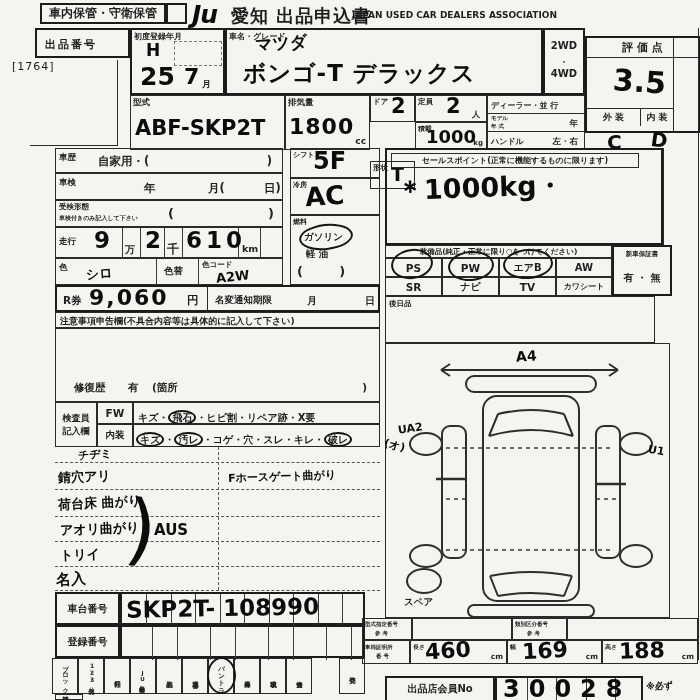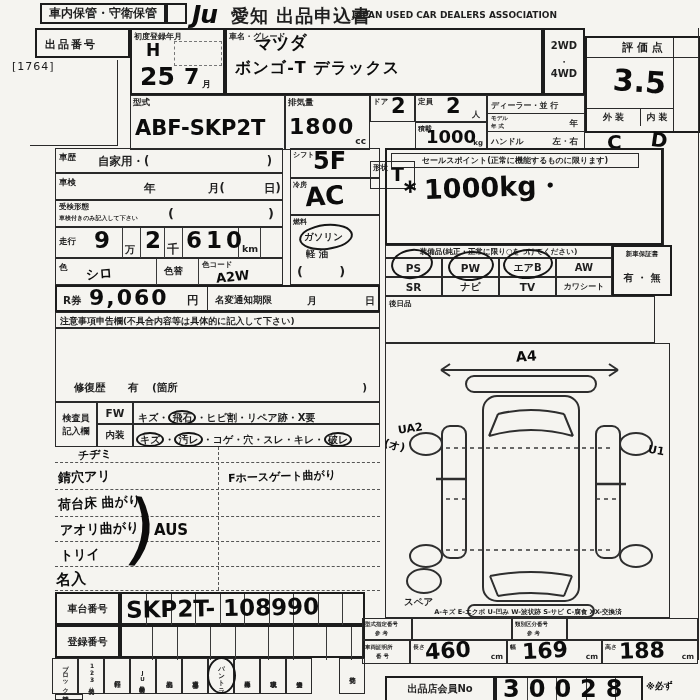--- a/index.html
+++ b/index.html
@@ -45,21 +45,21 @@
     <span class="a" style="left:42px;top:11px;width:48px;height:25px;border:1px dashed #777;"></span>
     <span class="a hw" style="left:14px;top:10px;font-size:17px;">H</span>
     <span class="a hw" style="left:8px;top:32px;font-size:25px;">25</span>
     <span class="a hw" style="left:52px;top:34px;font-size:22px;">7</span>
     <span class="a lb" style="left:70px;top:48px;font-size:9px;">月</span>
   </div>
 
   <div class="a bd2" style="left:225px;top:28px;width:318px;height:67px;">
     <span class="a lb" style="left:2px;top:1px;font-size:8px;">車名・グレード</span>
     <span class="a hw" style="left:28px;top:2px;font-size:17px;transform:rotate(-4deg);">マツダ</span>
-    <span class="a hw" style="left:8px;top:28px;font-size:16px;letter-spacing:1px;text-align:center;">ボンゴ-T デラックス</span>
+    <span class="a hw" style="left:16px;top:28px;font-size:23px;letter-spacing:1px;text-align:center;">ボンゴ-T デラックス</span>
   </div>
 
   <div class="a bd2" style="left:543px;top:28px;width:42px;height:67px;text-align:center;">
     <span class="a lb" style="left:0;right:0;top:10px;font-size:10px;">2WD</span>
     <span class="a lb" style="left:0;right:0;top:26px;font-size:9px;">・</span>
     <span class="a lb" style="left:0;right:0;top:38px;font-size:10px;">4WD</span>
   </div>
 
   <div class="a bd2" style="left:585px;top:20px;width:115px;height:97px;margin-top:16px;">
     <div class="a ctr" style="left:0;top:0;width:100%;height:20px;border-bottom:1.5px solid #2a2a2a;">
@@ -365,21 +365,20 @@
         <path d="M50,135 H80 M210,140 H240" stroke-width="2.5"></path>
       </g>
       <g stroke="#3a3a3a" stroke-width="1.5" fill="none" stroke-dasharray="4,4">
         <path d="M60,104 H225 M60,206 H225 M60,155 H80 M210,155 H230"></path>
       </g>
     </svg>
     <span class="a hw" style="left:130px;top:4px;font-size:14px;transform:rotate(-4deg);">A4</span>
     <span class="a hw" style="left:12px;top:78px;font-size:11px;transform:rotate(-8deg);">UA2</span>
     <span class="a hw" style="left:262px;top:100px;font-size:11px;transform:rotate(10deg);">U1</span>
     <span class="a lb" style="left:18px;top:252px;font-size:9.5px;">スペア</span>
-    <span class="a lb" style="left:6px;top:264px;width:272px;font-size:6.6px;text-align:center;">A-キズ E-エクボ U-凹み W-波状跡 S-サビ C-腐食 XX-交換済</span>
   </div>
   <div class="a vl" style="left:698px;top:28px;height:632px;"></div>
 
   <div class="a bd" style="left:362px;top:618px;width:50px;height:22px;">
     <span class="a lb" style="left:2px;top:2px;font-size:5.5px;">型式指定番号</span>
     <span class="a lb" style="left:12px;top:11px;font-size:5.5px;">参 考</span>
   </div>
   <div class="a bd" style="left:412px;top:618px;width:100px;height:22px;"></div>
   <div class="a bd" style="left:512px;top:618px;width:55px;height:22px;">
     <span class="a lb" style="left:2px;top:2px;font-size:5.5px;">類別区分番号</span>

